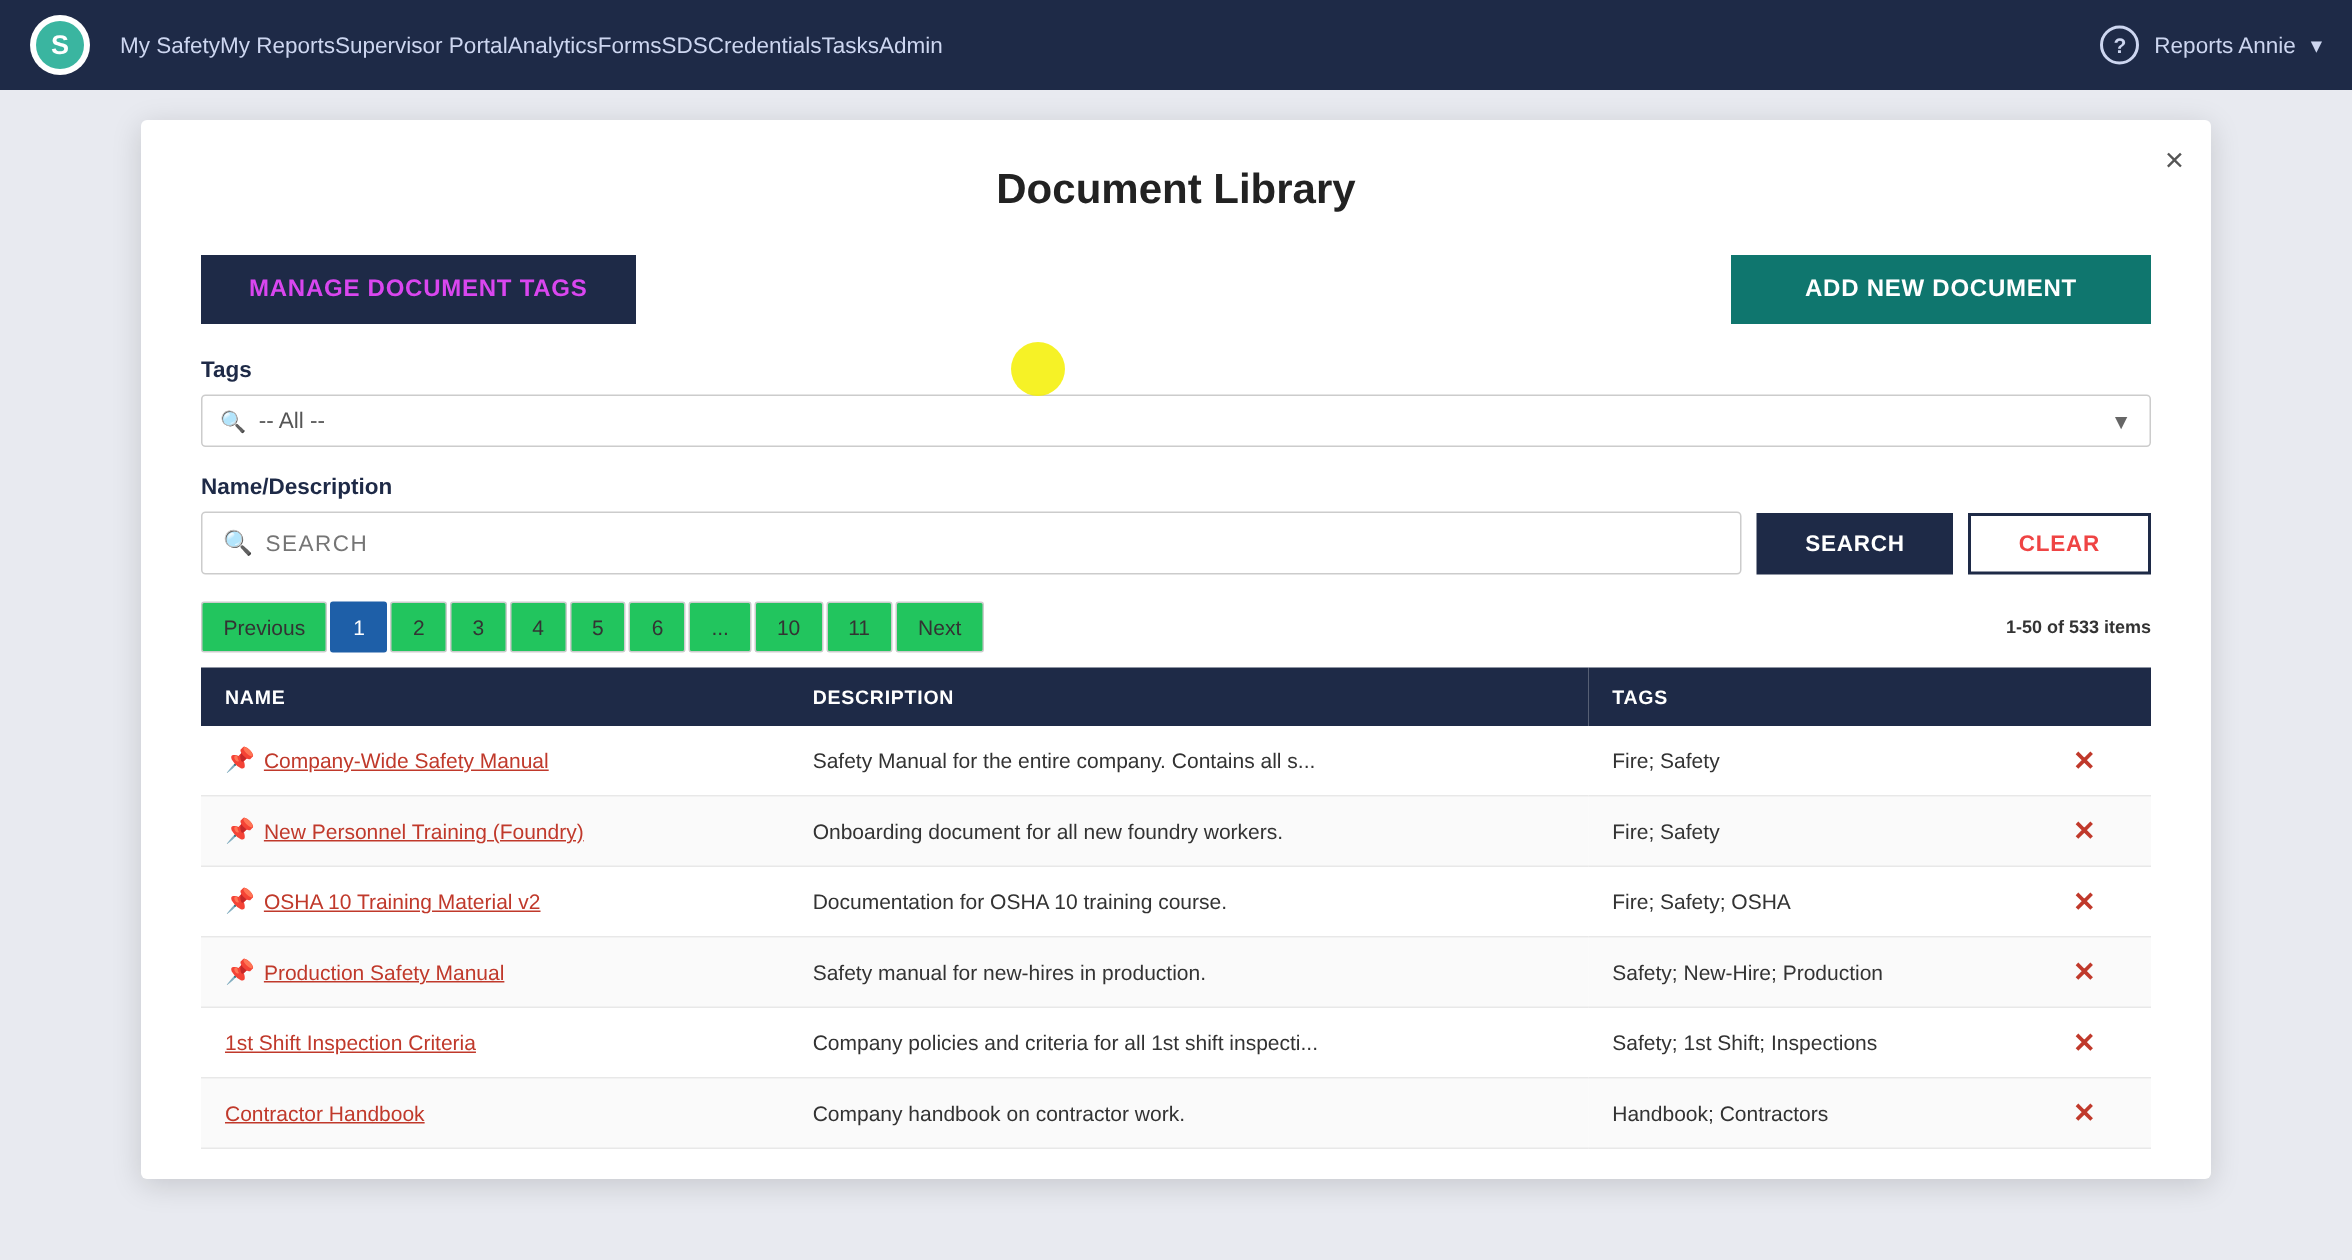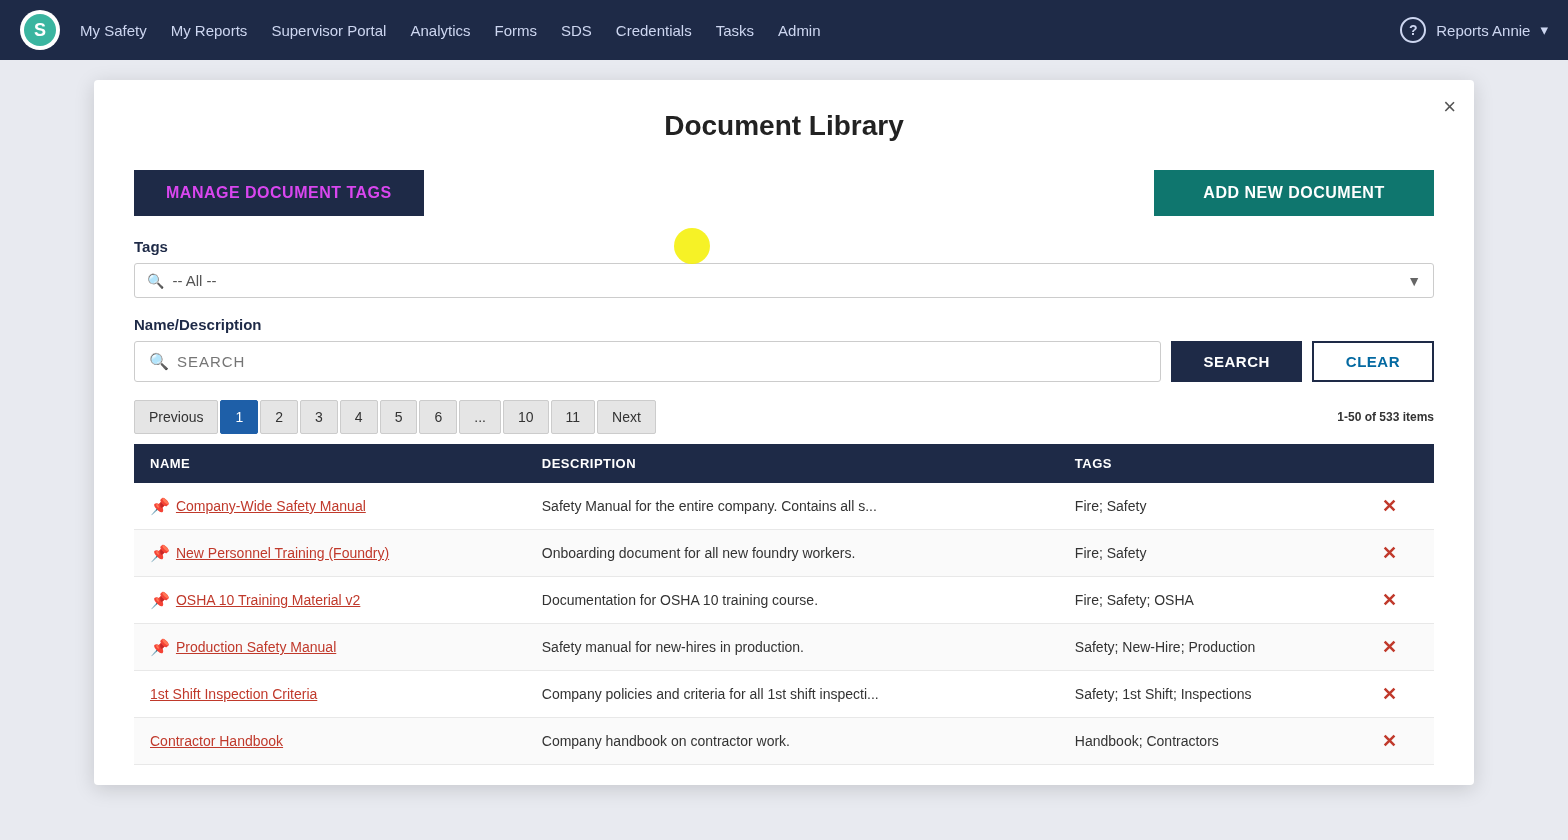--- a/index.html
+++ b/index.html
@@ -22,21 +22,21 @@
       flex-shrink: 0;
     }
     .nav-logo-inner {
       width: 32px; height: 32px;
       border-radius: 50%;
       background: #3ab5a0;
       display: flex; align-items: center; justify-content: center;
       color: #fff; font-weight: bold; font-size: 18px;
     }
     .nav-links {
-      display: flex; gap: 24px; flex: 1;
+      display: flex; flex: 1;
     }
     .nav-links a {
       color: #cdd6f0;
       text-decoration: none;
       font-size: 15px;
       white-space: nowrap;
     }
     .nav-right {
       display: flex; align-items: center; gap: 10px;
       color: #cdd6f0; font-size: 15px;
@@ -173,21 +173,21 @@
       color: #fff;
       border: none;
       padding: 12px 32px;
       font-size: 15px;
       font-weight: bold;
       letter-spacing: 0.5px;
       cursor: pointer;
     }
     .btn-clear {
       background: #fff;
-      color: #0369a1;
+      color: #ef4444;
       border: 2px solid #1e2a47;
       padding: 10px 32px;
       font-size: 15px;
       font-weight: bold;
       letter-spacing: 0.5px;
       cursor: pointer;
     }
 
     
     .pagination-row {
@@ -195,21 +195,21 @@
       align-items: center;
       justify-content: space-between;
       margin-bottom: 10px;
     }
     .pagination {
       display: flex; gap: 2px; align-items: center;
     }
     .page-btn {
       padding: 8px 14px;
       border: 1px solid #ccc;
-      background: #e5e5e5;
+      background: #22c55e;
       color: #333;
       cursor: pointer;
       font-size: 14px;
       border-radius: 2px;
     }
     .page-btn.active {
       background: #1e5fa8;
       color: #fff;
       border-color: #1e5fa8;
     }

